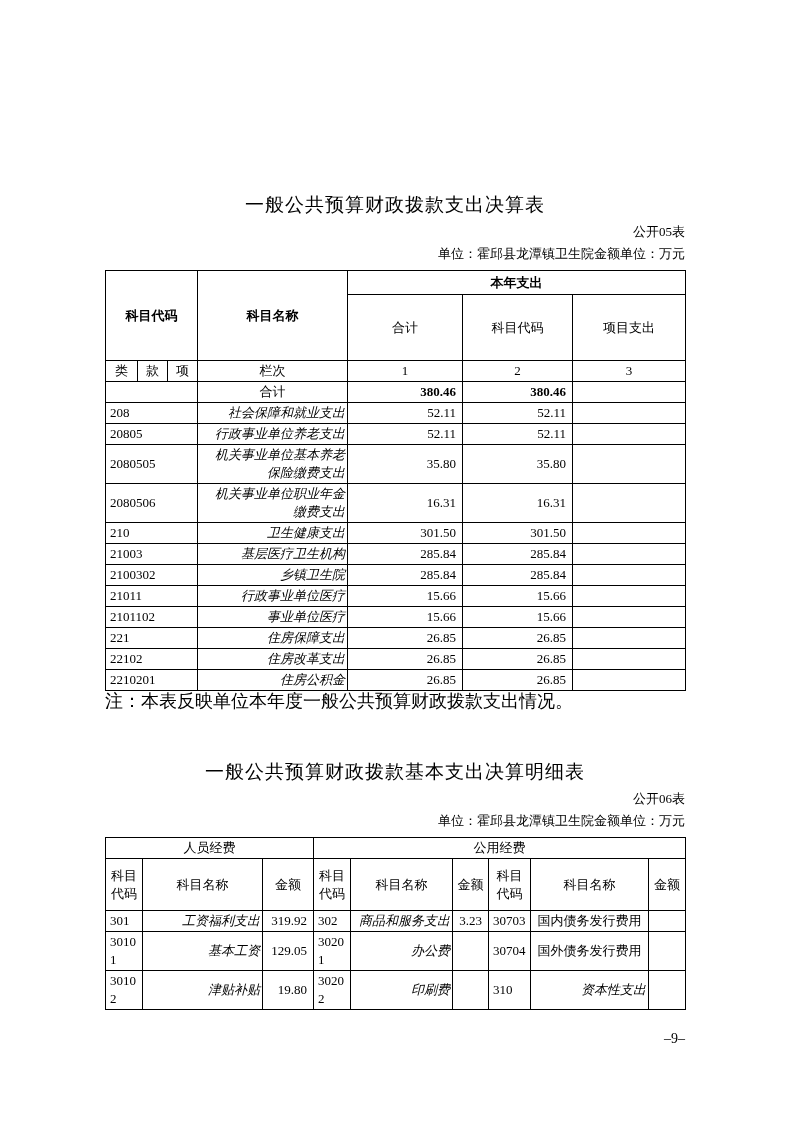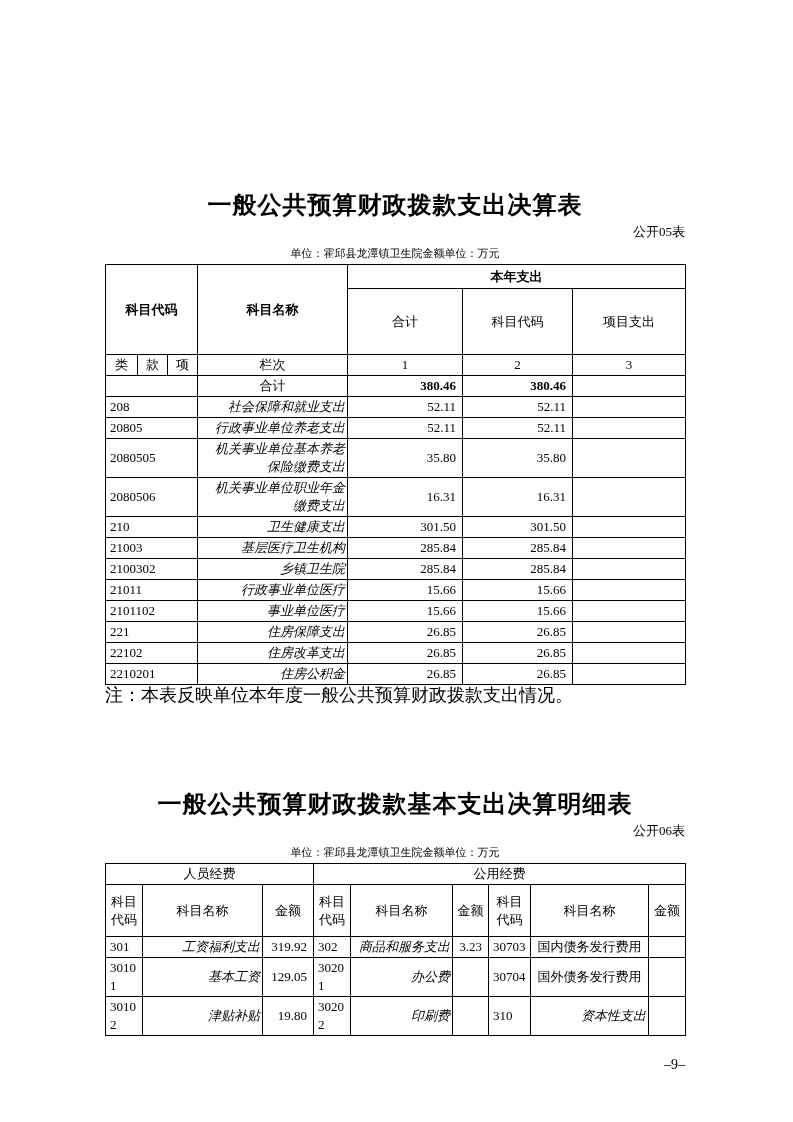--- a/index.html
+++ b/index.html
@@ -5,26 +5,26 @@
   * { margin:0; padding:0; box-sizing:border-box; }
   html,body { background:#ffffff; }
   .page {
     width:793px; height:1122px; background:#ffffff; color:#000;
     font-family:"Liberation Serif","DejaVu Serif",serif;
     position:relative; overflow:hidden; margin:0 auto;
   }
   .content { width:580px; margin-left:105px; padding-top:192px; }
   .doc-title {
     font-family:"Liberation Sans","DejaVu Sans",sans-serif;
-    font-size:24px; font-weight:bold; text-align:center; letter-spacing:1px;
+    font-size:19px; font-weight:normal; text-align:center; letter-spacing:1px;
     line-height:26px;
   }
-  .title2 { margin-top:86px; }
+  .title2 { margin-top:48px; }
   .sheet-label { text-align:right; font-size:13px; line-height:19px; margin-top:4px; }
-  .meta-row { display:flex; justify-content:center; font-size:11px; line-height:19px; margin-top:3px; margin-bottom:1px; }
+  .meta-row { display:flex; justify-content:flex-end; font-size:13px; line-height:19px; margin-top:3px; margin-bottom:7px; }
   table { width:580px; border-collapse:collapse; table-layout:fixed; font-size:13px; }
   td { border:1px solid #000; text-align:center; vertical-align:middle; padding:1px 2px; line-height:18px; word-break:break-all; }
   .t1 .h1 td { height:24px;font-weight:bold; }
   .t1 .h2 td { height:66px; }
   .t1 .lanci td { height:20px; }
   .t1 .dr td, .t1 .total-row td { height:20px; }
   td.code { text-align:left; padding-left:4px; }
   td.name { text-align:right; padding-left:4px;font-style:italic; }
   td.name.ind1 { padding-left:16px; }
   td.name.ind2 { padding-left:28px; }

